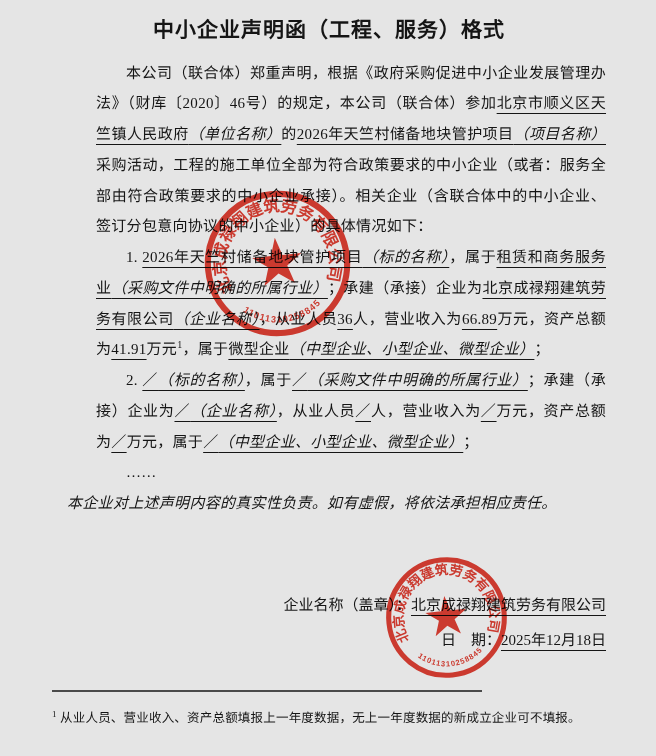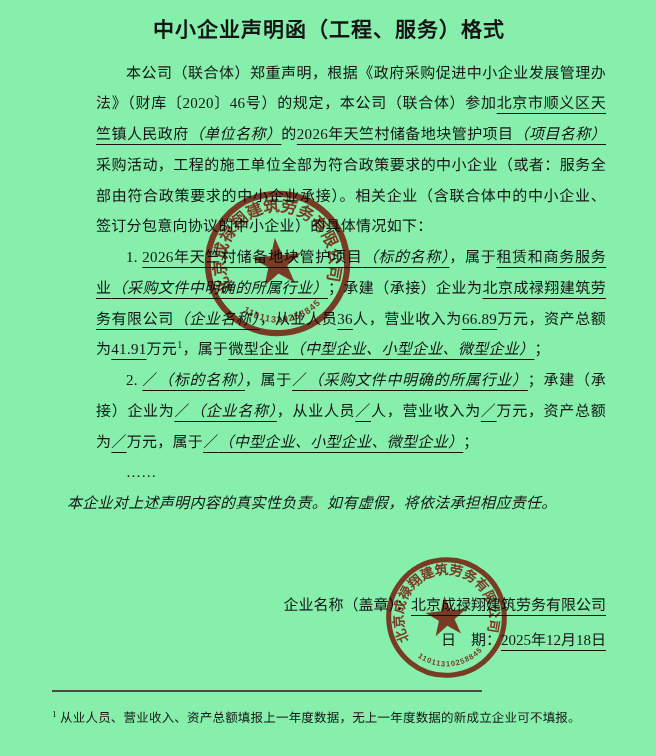--- a/index.html
+++ b/index.html
@@ -1,19 +1,19 @@
 <!DOCTYPE html>
 <html lang="zh-CN" style="--stamp-color: #de2517;"><head>
 <meta charset="utf-8">
 <style>
   html,body{margin:0;padding:0;background:#ffffff;}
   .page{
     position:relative;
     width:656px;height:756px;
-    background:#86efac;
+    background:#e5e5e5;
     overflow:hidden;
     font-family:"Liberation Serif","DejaVu Serif",serif;
     color:#151515;
   }
   .content{
     position:absolute;
     left:52px;right:50px;top:14px;
   }
   h1.doc-title{
     margin:0 0 10px 0;

